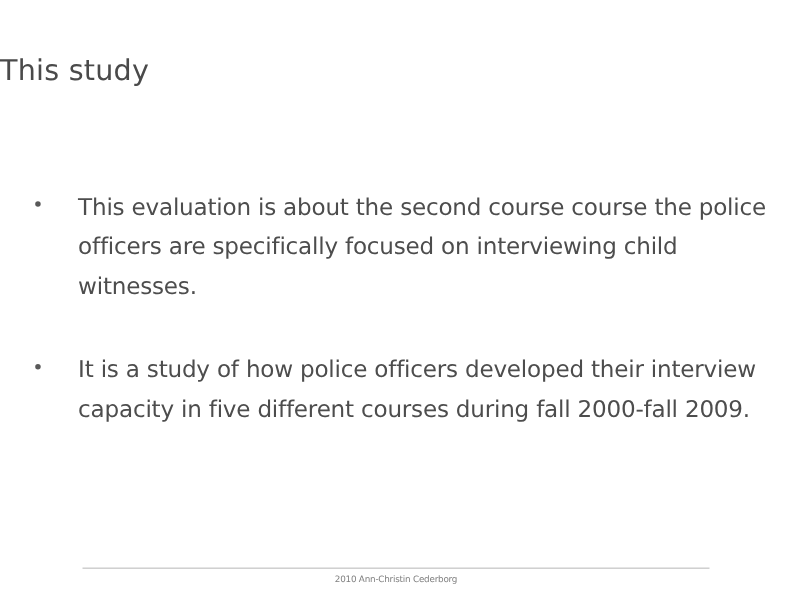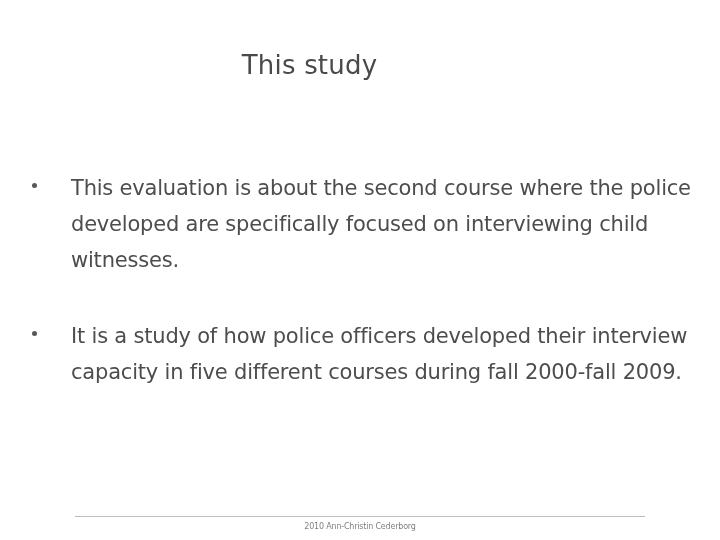--- a/index.html
+++ b/index.html
@@ -13,21 +13,20 @@
       position: relative;
       overflow: hidden;
       font-family: "DejaVu Sans", sans-serif;
       color: #4d4d4d;
     }
     .slide-title {
       position: absolute;
       left: 0;
       top: 50px;
       width: 619px;
-      text-align: center;
       font-size: 26px;
       color: #4a4a4a;
       letter-spacing: 0.2px;
     }
     .bullets {
       position: absolute;
       left: 0;
       top: 170px;
       width: 720px;
     }
@@ -74,21 +73,21 @@
     }
   </style>
 </head>
 <body>
 
 <div class="slide-title">This study</div>
 
 <div class="bullets">
   <div class="bullet-item" style="top:0px;">
     <span class="bullet-dot"></span>
-    <div class="bullet-text">This evaluation is about the second course where the police developed are specifically focused on interviewing child witnesses.</div>
+    <div class="bullet-text">This evaluation is about the second course course the police officers are specifically focused on interviewing child witnesses.</div>
   </div>
   <div class="bullet-item" style="top:148px;">
     <span class="bullet-dot"></span>
     <div class="bullet-text">It is a study of how police officers developed their interview capacity in five different courses during fall 2000-fall 2009.</div>
   </div>
 </div>
 
 <div class="footer-line"></div>
 <div class="footer-text">2010 Ann-Christin Cederborg</div>
 

